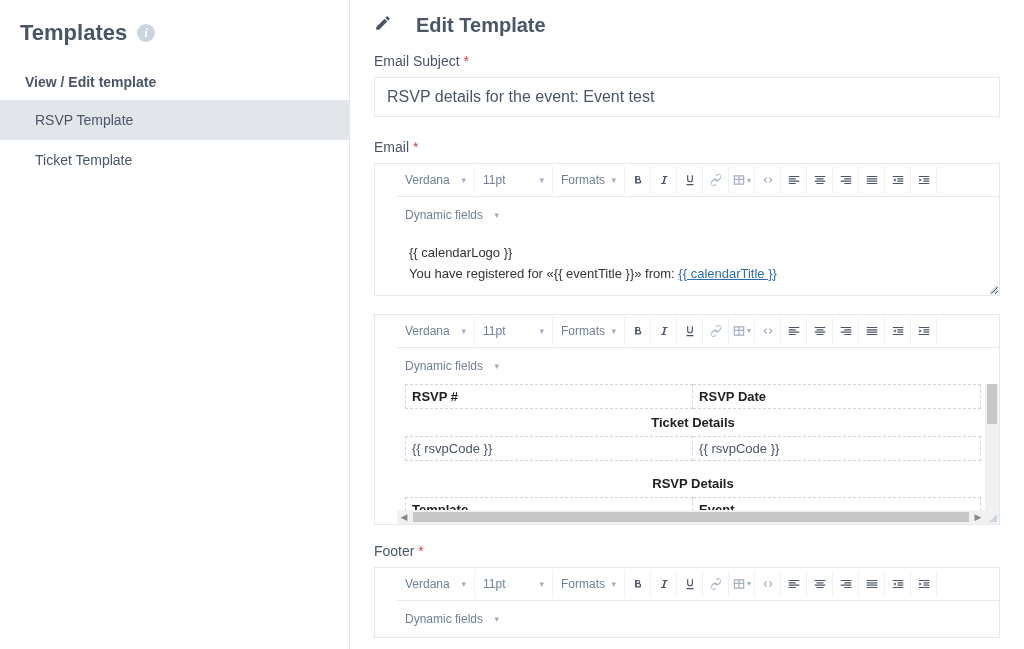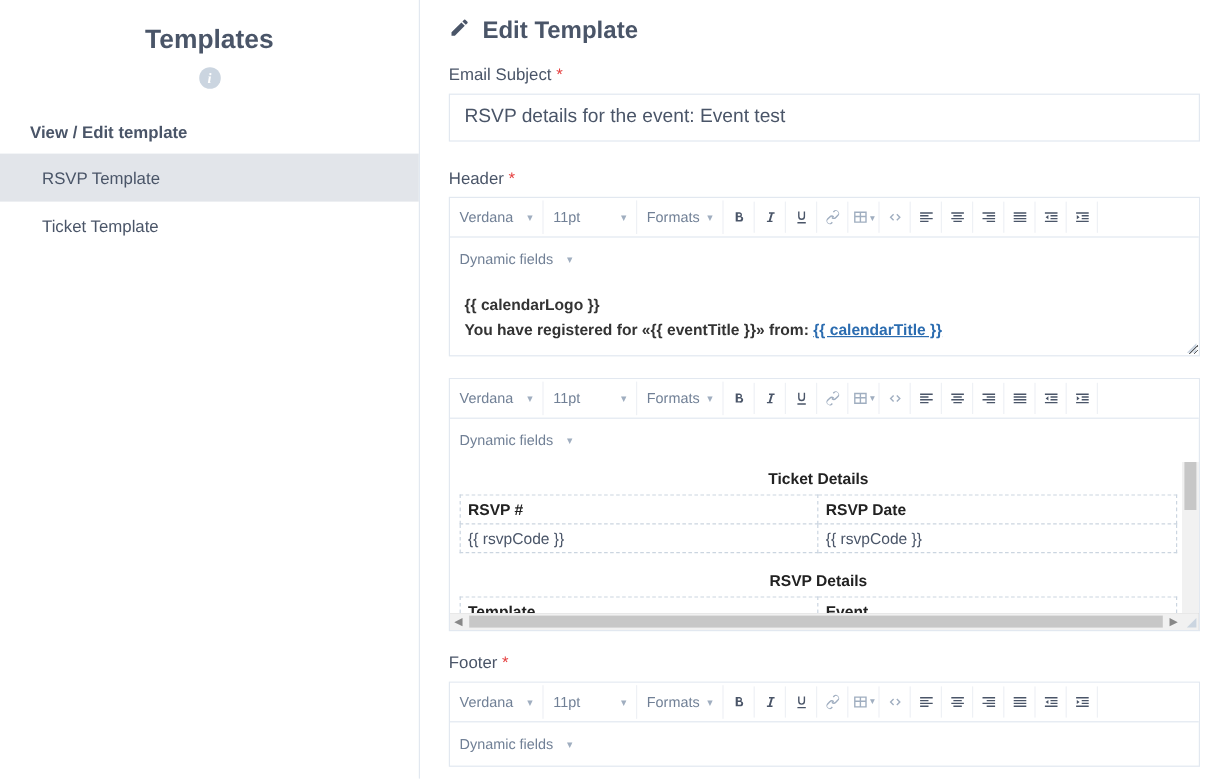--- a/index.html
+++ b/index.html
@@ -1,40 +1,40 @@
 <!DOCTYPE html>
 <html><head>
 <meta charset="utf-8">
 <style>
 * { box-sizing: border-box; margin: 0; padding: 0; }
 body { font-family: -apple-system, BlinkMacSystemFont, "Segoe UI", Arial, sans-serif; background: #fff; color: #4a5568; width: 1024px; height: 649px; overflow: hidden; }
 .layout { display: flex; height: 100%; }
 .sidebar { width: 350px; padding: 20px 0 0 0; border-right: 1px solid #e2e8f0; }
-.sidebar-title { display: flex; align-items: center; gap: 10px; padding: 0 20px 14px 20px; font-size: 22px; font-weight: 700; color: #4a5568; flex-direction: column; }
+.sidebar-title { display: flex; align-items: center; gap: 10px; padding: 0 20px 14px 20px; font-size: 22px; font-weight: 700; color: #4a5568; }
 .info-icon { width: 18px; height: 18px; border-radius: 50%; background: #cbd5e0; color: #fff; font-size: 12px; font-weight: 700; display: inline-flex; align-items: center; justify-content: center; font-style: italic; font-family: Georgia, serif; }
 .sidebar-item { padding: 12px 35px; font-size: 14px; color: #4a5568; cursor: pointer; }
 .sidebar-item.section-head { font-weight: 600; padding: 14px 25px 10px 25px; }
 .sidebar-item.active { background: #e2e5ea; }
 .main { flex: 1; padding: 14px 24px 0 24px; overflow-y: auto; }
-.main-title { display: flex; align-items: center; gap: 10px; font-size: 20px; font-weight: 700; color: #4a5568; margin-bottom: 16px; }
+.main-title { display: flex; align-items: center; gap: 24px; font-size: 20px; font-weight: 700; color: #4a5568; margin-bottom: 16px; }
 .pencil-icon svg { width: 18px; height: 18px; fill: #4a5568; }
 .field-label { font-size: 14px; color: #4a5568; margin: 8px 0 8px 0; }
 .req { color: #e53e3e; }
 .text-input { width: 100%; border: 1px solid #e2e8f0; padding: 10px 12px; font-size: 16px; color: #4a5568; background: #fff; outline: none; }
-.editor { border: 1px solid #e2e8f0; margin-bottom: 18px; }
+.editor { border: 1px solid #e2e8f0; margin-bottom: 18px; padding-left: 22px; }
 .toolbar { display: flex; flex-wrap: wrap; align-items: center; padding: 2px 0; border-bottom: 1px solid #e2e8f0; background: #fff; }
 .toolbar-row2 { display: flex; align-items: flex-start; padding: 4px 0; }
 .tb-select { display: flex; align-items: center; gap: 4px; padding: 4px 8px; font-size: 12px; color: #718096; cursor: pointer; min-width: 72px; border-right: 1px solid #eef1f5; height: 28px; }
 .tb-select.wide { min-width: 78px; }
 .tb-select .caret { margin-left: auto; font-size: 9px; color: #a0aec0; }
 .tb-btn { width: 26px; height: 26px; display: inline-flex; align-items: center; justify-content: center; cursor: pointer; color: #4a5568; border-right: 1px solid #eef1f5; }
 .tb-btn svg { width: 14px; height: 14px; fill: #4a5568; }
 .tb-btn.light svg { fill: #a0aec0; }
 .editor-content { padding: 10px 12px; font-size: 13px; font-family: Verdana, sans-serif; color: #333; min-height: 55px; position: relative; }
-.editor-content.header-content { min-height: 60px; resize: vertical; overflow: auto; font-weight: bold; }
+.editor-content.header-content { min-height: 60px; resize: vertical; overflow: auto; }
 .editor-content .line { line-height: 1.6; }
 .link-text { color: #2b6cb0; text-decoration: underline; }
 .body-wrap { position: relative; }
 .body-content { height: 140px; overflow: auto; padding: 0; }
 .body-inner { padding: 0 8px; font-family: Verdana, sans-serif; font-size: 13px; }
 .tbl { width: 100%; border-collapse: collapse; font-size: 13px; }
 .tbl td { border: 1px dashed #cbd5e0; padding: 4px 6px; }
 .tbl .tbl-title { text-align: center; font-weight: 700; border: none; padding: 6px 0; color: #222; }
 .tbl .tbl-head { font-weight: 700; color: #222; }
 .scroll-v { position: absolute; right: 0; top: 0; bottom: 14px; width: 14px; background: #f1f1f1; }
@@ -77,21 +77,21 @@
     </div>
 
     <div class="field-label">
       <span>Email Subject</span> <span class="req">*</span>
     </div>
     <input class="text-input" value="RSVP details for the event: Event test" style="">
     <div style="height:14px"></div>
 
     
     <div class="field-label">
-      <span>Header</span> <span class="req">*</span>
+      <span>Email</span> <span class="req">*</span>
     </div>
     <div class="editor">
       <div class="toolbar">
         <div class="tb-select wide">
               <span>Verdana</span>
               <span class="caret">▾</span>
             </div>
         <div class="tb-select wide">
               <span>11pt</span>
               <span class="caret">▾</span>
@@ -259,26 +259,26 @@
               <span>Dynamic fields</span>
               <span class="caret">▾</span>
             </div>
       </div>
       <div class="body-wrap">
         <div class="body-content">
           <div class="body-inner" style="padding-right:18px">
             <table class="tbl">
               <tbody>
                     <tr>
-                      <td colspan="2" class="tbl-title" style="border:none">Ticket Details</td>
-                    </tr>
-              <tr>
                 <td class="tbl-head">RSVP #</td>
                 <td class="tbl-head">RSVP Date</td>
               </tr>
+              <tr>
+                      <td colspan="2" class="tbl-title" style="border:none">Ticket Details</td>
+                    </tr>
               <tr>
                 <td>{{ rsvpCode }}</td>
                 <td>{{ rsvpCode }}</td>
               </tr>
               <tr>
                       <td colspan="2" style="height:10px;border:none"></td>
                     </tr>
               <tr>
                       <td colspan="2" class="tbl-title" style="border:none">RSVP Details</td>
                     </tr>

